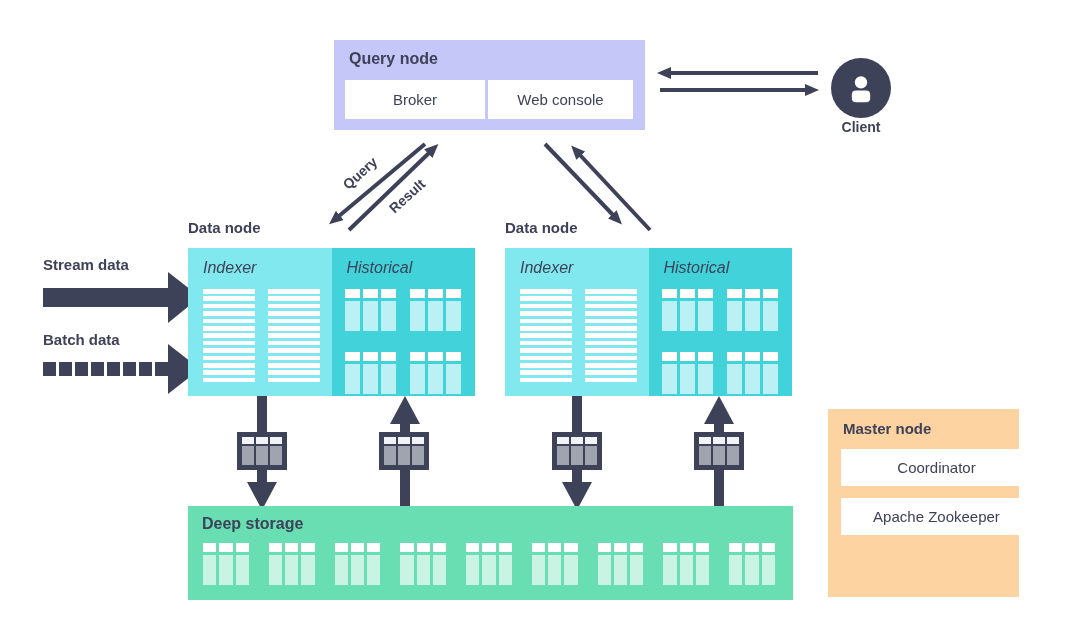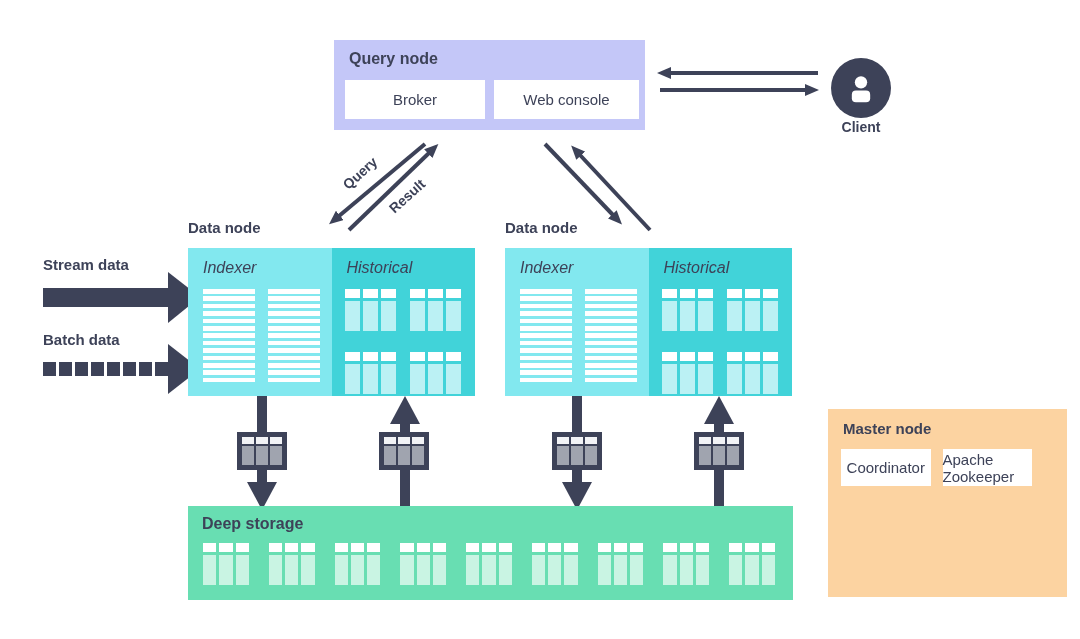--- a/index.html
+++ b/index.html
@@ -13,21 +13,21 @@
   .arrows marker path{fill:var(--ink);}
 
   
   .node-title{position:absolute;font-size:16px;font-weight:600;color:var(--ink);white-space:nowrap;}
   .io-label{position:absolute;font-size:15px;font-weight:700;color:var(--ink);white-space:nowrap;}
   .rot-label{position:absolute;width:70px;text-align:center;font-size:14px;font-weight:600;color:var(--ink);transform:rotate(-42deg);}
 
   
   .query-node{position:absolute;left:334px;top:40px;width:311px;height:90px;background:var(--query-node-fill);}
   .query-node .node-title{left:15px;top:10px;}
-  .q-row{position:absolute;left:11px;top:40px;display:flex;gap:9px;border-radius:17px;}
+  .q-row{position:absolute;left:11px;top:40px;display:flex;gap:3px;border-radius:17px;}
   .white-chip{background:var(--white);height:39px;display:flex;align-items:center;justify-content:center;font-size:15px;font-weight:500;color:var(--ink);}
   .chip-broker{width:140px;}
   .chip-console{width:145px;}
 
   
   .client-avatar{position:absolute;left:831px;top:58px;width:60px;height:60px;border-radius:50%;background:var(--ink);display:flex;align-items:center;justify-content:center;}
   .client-avatar svg{width:38px;height:38px;}
   .client-label{position:absolute;left:831px;top:119px;width:60px;text-align:center;font-size:14px;font-weight:600;color:var(--ink);}
 
   
@@ -56,23 +56,23 @@
   .seg-icon .tb{background:var(--segment-icon-cell);}
 
   
   .deep-storage{position:absolute;left:188px;top:506px;width:605px;height:94px;background:var(--deep-storage-fill);}
   .deep-storage .node-title{left:14px;top:9px;}
   .ds-icons{position:absolute;left:15px;top:37px;width:572px;display:flex;justify-content:space-between;}
   .ds-icons .t-icon{width:46px;height:42px;}
   .ds-icons .t-icon .tb{background:var(--deep-storage-cell);}
 
   
-  .master-node{position:absolute;left:828px;top:409px;width:191px;height:188px;background:var(--master-fill);padding-left:48px;}
+  .master-node{position:absolute;left:828px;top:409px;width:191px;height:188px;background:var(--master-fill);}
   .master-node .node-title{left:15px;top:11px;font-size:15px;}
-  .m-rows{position:absolute;left:13px;top:40px;width:191px;display:flex;gap:12px;}
+  .m-rows{position:absolute;left:13px;top:40px;width:191px;display:flex;flex-direction:column;gap:12px;}
   .m-rows .white-chip{width:100%;height:37px;}
 </style>
 </head>
 <body>
 
 <div class="canvas">
 
   <svg class="arrows" viewBox="0 0 1080 639" xmlns="http://www.w3.org/2000/svg">
     <defs>
       <marker id="arrow" viewBox="0 0 14 12" markerWidth="14" markerHeight="12" refX="1" refY="6" orient="auto" markerUnits="userSpaceOnUse">

